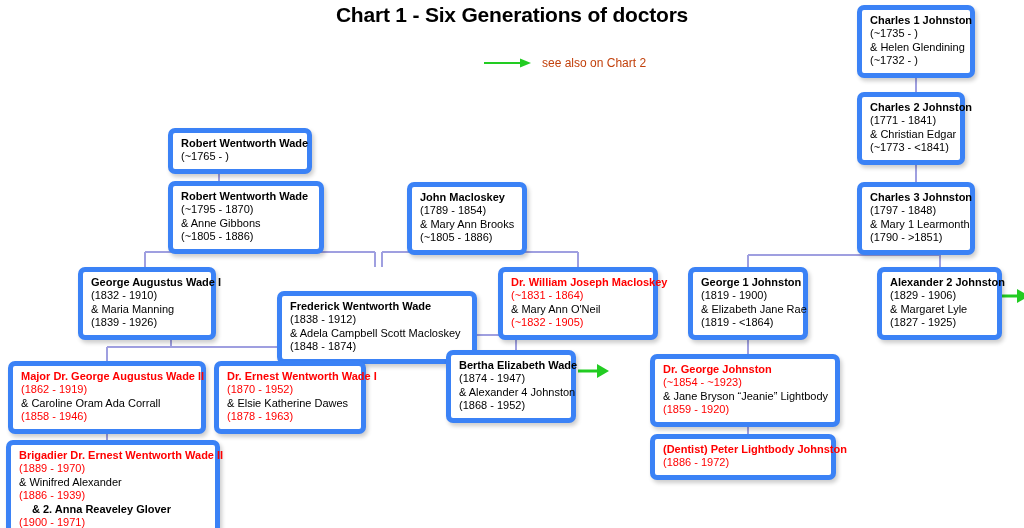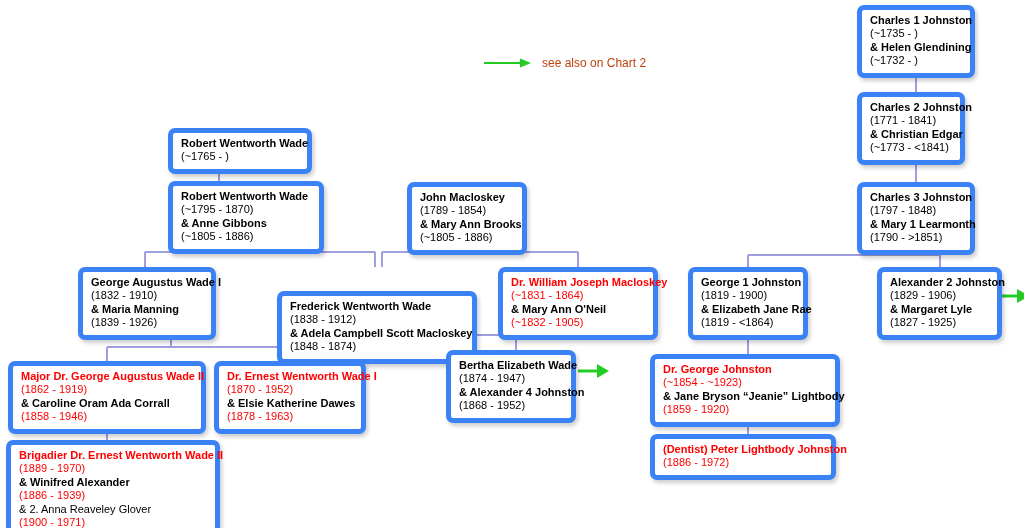--- a/index.html
+++ b/index.html
@@ -85,40 +85,42 @@
   }
   .node .nm {
     font-weight: bold;
     color: #000000;
   }
   .node .dt {
     font-weight: normal;
     color: #000000;
   }
   .node .sp {
+    font-weight: normal;
+    color: #000000;
+  }
+  .node .sp2 {
     font-weight: bold;
     color: #000000;
-  }
-  .node .sp2 {
-    font-weight: normal;
-    color: #000000;
+    margin-left: 13px;
   }
   .node.doc .nm,
   .node.doc .dt {
     color: #ff0000;
   }
   .node .line {
     display: block;
   }
 </style>
 </head>
 <body>
 
 <div id="canvas">
 
+  <div id="chart-title">Chart 1 - Six Generations of doctors</div>
 
   <div id="legend">
     <span class="legend-arrow">
       <svg width="48" height="12" viewBox="0 0 48 12">
         <line x1="0" y1="6" x2="38" y2="6" stroke="#22cc22" stroke-width="2.2"></line>
         <polygon points="36,1.5 47,6 36,10.5" fill="#22cc22"></polygon>
       </svg>
     </span>
     <span class="legend-text">see also on Chart 2</span>
   </div>

